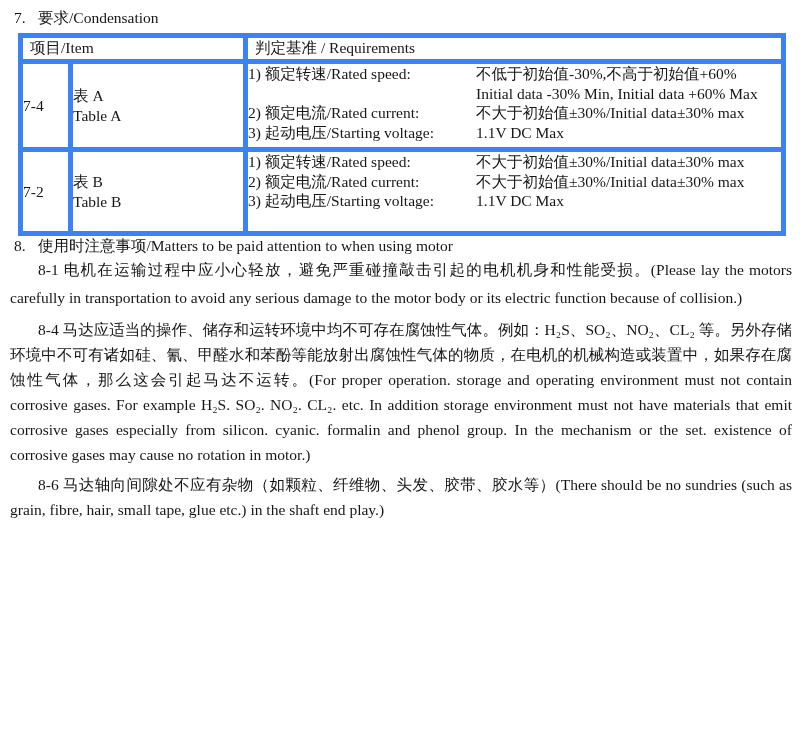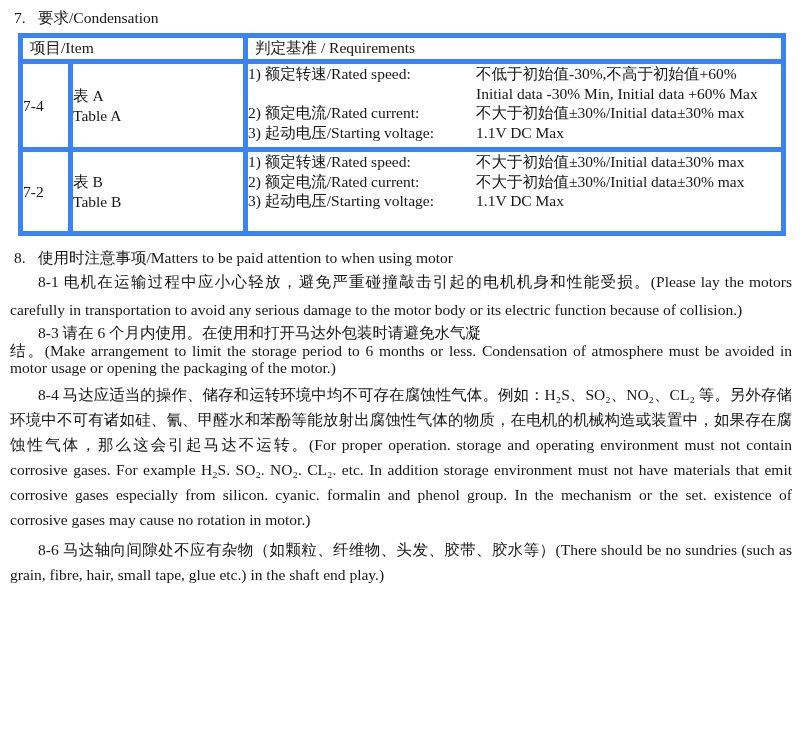--- a/index.html
+++ b/index.html
@@ -11,21 +11,21 @@
     overflow: hidden;
   }
   .page {
     width: 800px; height: 747px;
     padding: 8px 8px 0 10px;
     overflow: hidden;
     background: #ffffff;
   }
   .heading { font-size: 15.5px; line-height: 20px; margin-left: 4px; white-space: nowrap; }
   .heading .h-num { display: inline-block; width: 24px; }
-  .heading.h8 { margin-top: 12px; }
+  .heading.h8 { }
 
   table.req-table {
     border-collapse: collapse;
     table-layout: fixed;
     width: 768px;
     margin: 5px 0 0 8px;
     font-size: 15.5px;
   }
   table.req-table td, table.req-table th {
     border: 5px solid #3b82f6;
@@ -122,18 +122,16 @@
       </td>
     </tr>
   </tbody>
     </table>
 
   <div class="heading h8">
     <span class="h-num">8.</span><span class="h-title">使用时注意事项/Matters to be paid attention to when using motor</span>
   </div>
 
   <p class="para p1">8-1  电机在运输过程中应小心轻放，避免严重碰撞敲击引起的电机机身和性能受损。(Please lay the motors carefully in transportation to avoid any serious damage to the motor body or its electric function because of collision.)</p>
-  <p class="para p3">8-3  请在 6 个月内使用。在使用和打开马达外包装时请避免水气凝
-结。(Make arrangement to limit the storage period to 6 months or less. Condensation of atmosphere must be avoided in motor usage or opening the packaging of the motor.)</p>
   <p class="para p4">8-4  马达应适当的操作、储存和运转环境中均不可存在腐蚀性气体。例如：H₂S、SO₂、NO₂、CL₂ 等。另外存储环境中不可有诸如硅、氰、甲醛水和苯酚等能放射出腐蚀性气体的物质，在电机的机械构造或装置中，如果存在腐蚀性气体，那么这会引起马达不运转。(For proper operation. storage and operating environment must not contain corrosive gases. For example H₂S. SO₂. NO₂. CL₂. etc. In addition storage environment must not have materials that emit corrosive gases especially from silicon. cyanic. formalin and phenol group. In the mechanism or the set. existence of corrosive gases may cause no rotation in motor.)</p>
   <p class="para p6">8-6  马达轴向间隙处不应有杂物（如颗粒、纤维物、头发、胶带、胶水等）(There should be no sundries (such as grain, fibre, hair, small tape, glue etc.) in the shaft end play.)</p>
 
 </div>
 
 </body></html>

